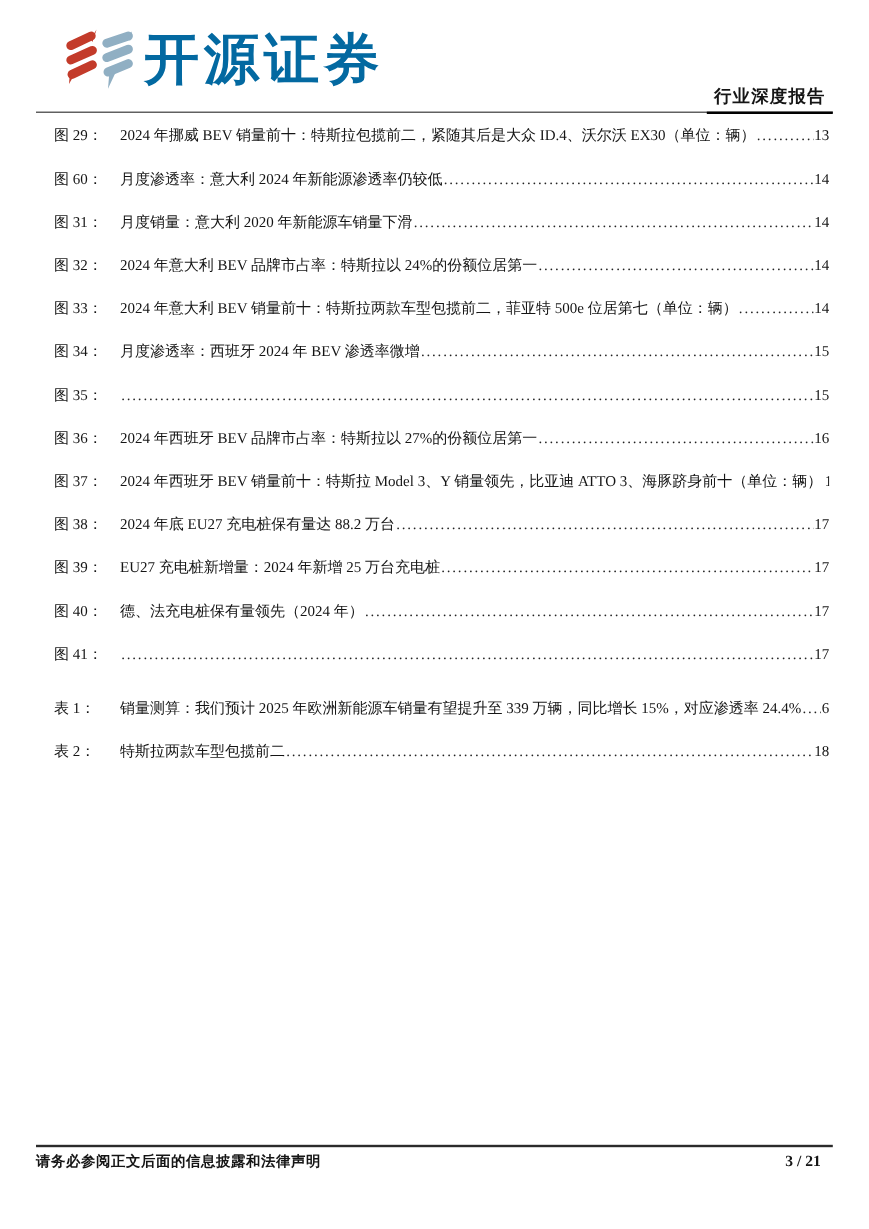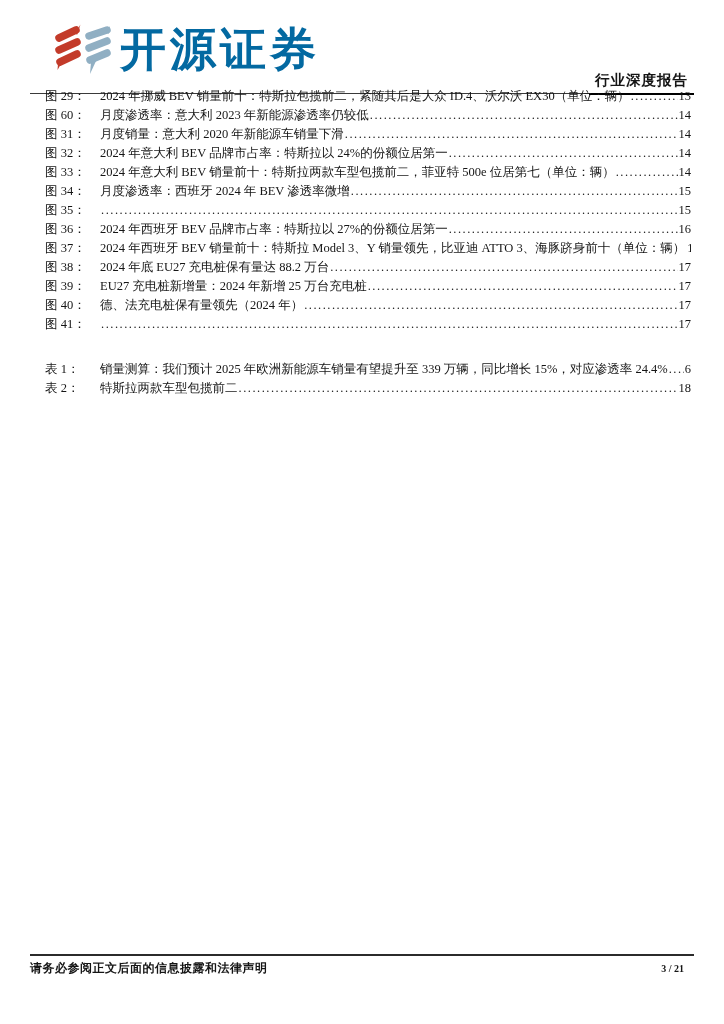--- a/index.html
+++ b/index.html
@@ -23,41 +23,41 @@
   .brand {
     font-family:"Liberation Sans","DejaVu Sans",sans-serif;
     font-weight:bold; font-size:46px; letter-spacing:4px; color:#0369a1;
     margin-left:8px; line-height:52px;
   }
 
   
   .toc { position:absolute; left:45px; right:33px; top:88px; }
   .toc-row {
     display:flex; align-items:baseline; height:19px;
-    font-size:12.5px; white-space:nowrap; overflow:hidden;
+    font-size:12.5px; white-space:nowrap; overflow:hidden;margin-top:17px;
   }
   .toc-label { flex:none; width:55px; }
   .toc-text  { flex:none; }
   .toc-leader {
     flex:1 1 0; min-width:0; overflow:hidden; white-space:nowrap;
     letter-spacing:1.5px; margin:0 1px; color:#222;
   }
   .toc-page { flex:none; }
   .tables-block { margin-top:26px; }
 
   
   .footer {
     position:absolute; left:30px; right:30px; top:954px;
     border-top:2px solid #2b2b2b; padding-top:4px;
     display:flex; justify-content:space-between; align-items:baseline;
     font-size:12px;
     font-weight:bold;
   }
   .footer-disclaimer { letter-spacing:0.5px; }
-  .footer-page { font-size:10px; padding-right:10px; }
+  .footer-page { font-size:13px; padding-right:10px; }
 </style>
 </head>
 <body>
 
 <div class="page">
 
   <div class="header-bar">
     <span class="report-type">行业深度报告</span>
   </div>
 
@@ -87,21 +87,21 @@
     <div id="figures-list">
   <div class="toc-row">
     <span class="toc-label">图 29：</span>
     <span class="toc-text">2024 年挪威 BEV 销量前十：特斯拉包揽前二，紧随其后是大众 ID.4、沃尔沃 EX30（单位：辆）</span>
     <span class="toc-leader">....................................................................................................................................................................................................................................................................</span>
     <span class="toc-page">13</span>
   </div>
 
   <div class="toc-row">
     <span class="toc-label">图 60：</span>
-    <span class="toc-text">月度渗透率：意大利 2023 年新能源渗透率仍较低</span>
+    <span class="toc-text">月度渗透率：意大利 2024 年新能源渗透率仍较低</span>
     <span class="toc-leader">....................................................................................................................................................................................................................................................................</span>
     <span class="toc-page">14</span>
   </div>
 
   <div class="toc-row">
     <span class="toc-label">图 31：</span>
     <span class="toc-text">月度销量：意大利 2020 年新能源车销量下滑</span>
     <span class="toc-leader">....................................................................................................................................................................................................................................................................</span>
     <span class="toc-page">14</span>
   </div>

